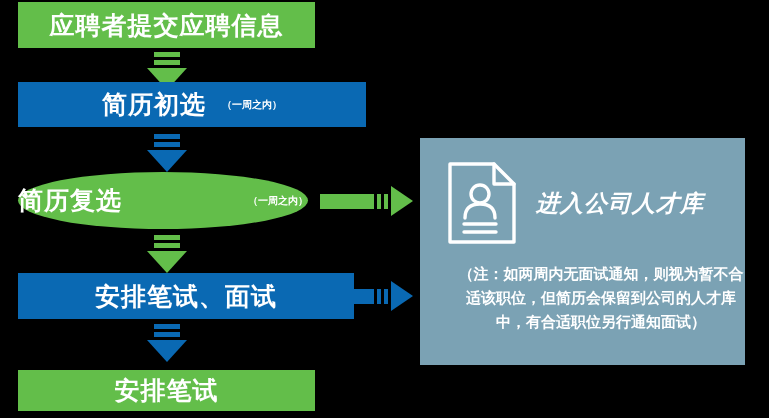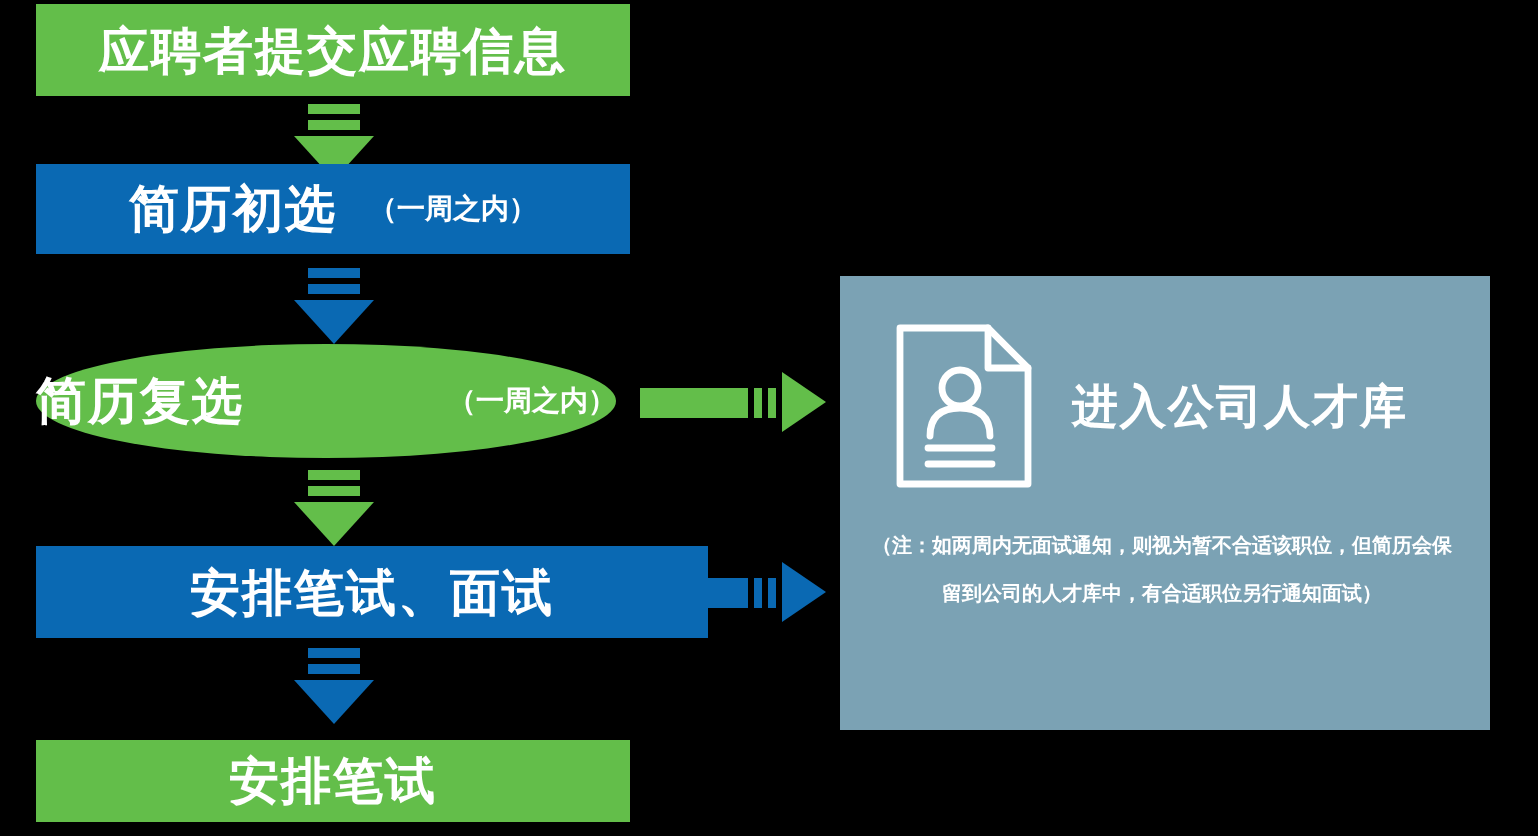--- a/index.html
+++ b/index.html
@@ -31,30 +31,30 @@
     color: #ffffff;
     box-sizing: border-box;
     white-space: nowrap;
   }
   .node .main-label {
     font-size: 25px;
     font-weight: bold;
     letter-spacing: 1px;
   }
   .node .sub-label {
-    font-size: 14px;
+    font-size: 10px;
     font-weight: bold;
     margin-left: 16px;
     letter-spacing: 0px;
   }
   .green-fill { background: #63be4a; }
   .blue-fill  { background: #0a69b3; }
 
   #node-apply   { left: 18px; top: 2px;   width: 297px; height: 46px; }
-  #node-screen1 { left: 18px; top: 82px;  width: 297px; height: 45px; }
+  #node-screen1 { left: 18px; top: 82px;  width: 348px; height: 45px; }
   #node-screen2 { left: 18px; top: 172px; width: 290px; height: 57px; border-radius: 50% / 50%; justify-content: space-between; }
   #node-exam    { left: 18px; top: 273px; width: 336px; height: 46px; }
   #node-hire    { left: 18px; top: 370px; width: 297px; height: 41px; }
 
   
   .v-arrow {
     position: absolute;
     width: 40px;
   }
   .v-arrow .bar {
@@ -133,28 +133,29 @@
     height: 86px;
     flex: 0 0 auto;
   }
   #panel-title {
     margin-left: 18px;
     color: #ffffff;
     font-size: 23px;
     font-weight: bold;
     letter-spacing: 1px;
     white-space: nowrap;
+    font-style: italic;
   }
   #panel-note {
     position: absolute;
-    left: 16px;
+    left: 36px;
     top: 124px;
     width: 290px;
     color: #ffffff;
-    font-size: 10px;
+    font-size: 15px;
     font-weight: bold;
     line-height: 24px;
     text-align: center;
   }
 </style>
 </head>
 <body>
 
 <div id="stage">
 

